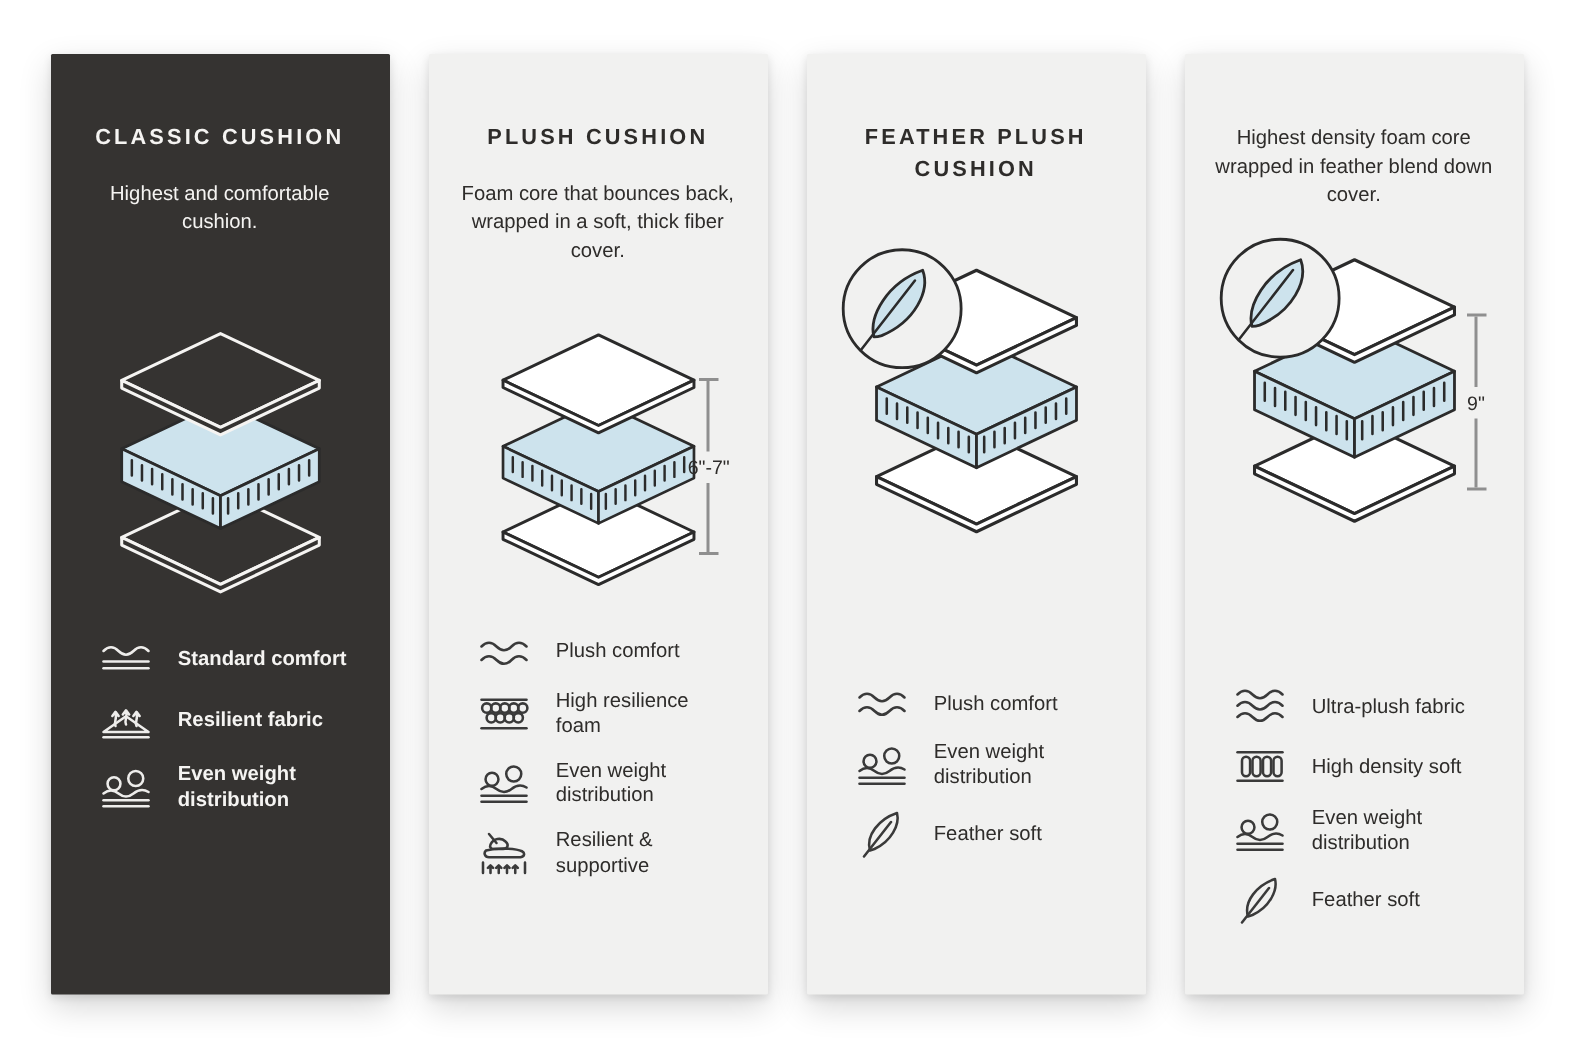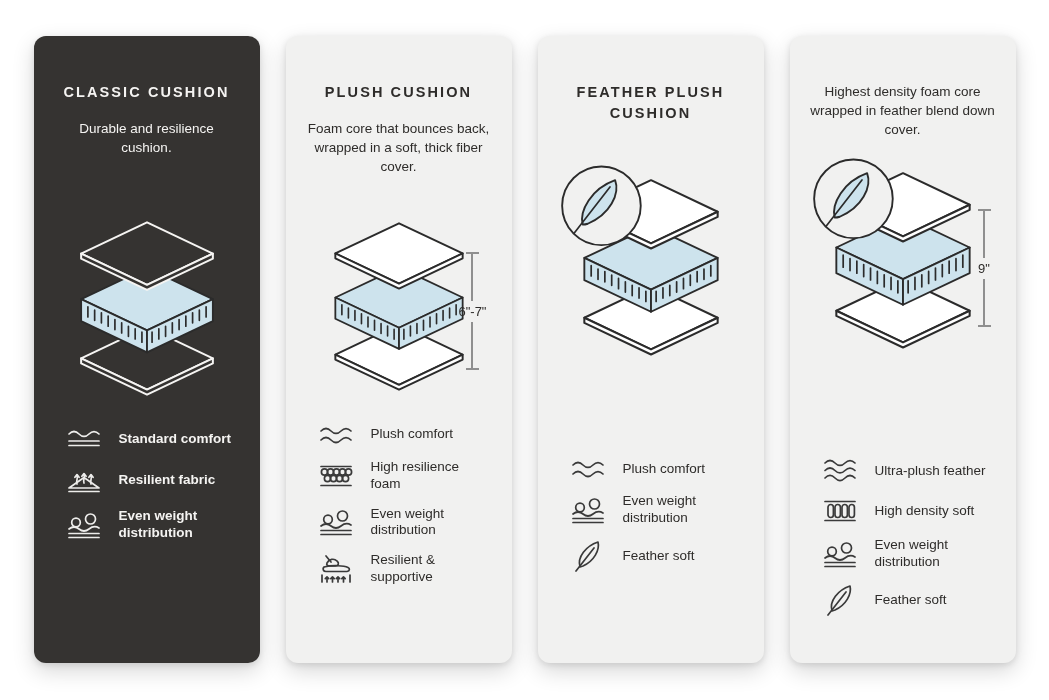--- a/index.html
+++ b/index.html
@@ -6,21 +6,21 @@
   body{
     width:1049px;height:700px;background:#ffffff;
     font-family:"Liberation Sans","DejaVu Sans",sans-serif;
     -webkit-font-smoothing:antialiased;overflow:hidden;
   }
   .board{display:flex;gap:26px;justify-content:center;padding-top:36px;}
   .card{
     width:226px;height:627px;box-sizing:border-box;
     background:#f1f1f0;color:#2e2c2a;
     display:flex;flex-direction:column;align-items:center;
-    padding:46px 19px 0 19px;border-radius:12px;
+    padding:46px 19px 0 19px;border-radius:1px;
     box-shadow:0 8px 22px rgba(0,0,0,.16),0 2px 6px rgba(0,0,0,.10);
     --line:#2b2b2b;--plate:#ffffff;--card-bg:#f1f1f0;
   }
   .card--dark{
     background:#353331;color:#f5f4f2;
     --line:#f5f4f2;--plate:#353331;--card-bg:#353331;
   }
   .title{
     margin:0 0 16px 0;font-size:14.5px;font-weight:bold;
     letter-spacing:2.1px;text-align:center;line-height:1.45;
@@ -68,21 +68,21 @@
   .ficon svg .fillleaf{fill:var(--card-bg);}
   .flabel{font-size:13.5px;line-height:1.25;max-width:128px;}
 </style>
 </head>
 <body>
 
 <div class="board">
 
   <section class="card card--dark card--classic">
     <h2 class="title">CLASSIC CUSHION</h2>
-    <p class="desc">Durable and resilience cushion.</p>
+    <p class="desc">Highest and comfortable cushion.</p>
     <div class="illus">
       <svg class="cushion" viewBox="0 0 220 212" width="186" height="179">
         <g>
           <polygon class="plate" points="110,128 188,165 110,202 32,165"></polygon>
           <path class="plate" d="M32,165 L110,202 L188,165 L188,171 L110,208 L32,171 Z"></path>
         </g>
         <g>
           <polygon class="foam" points="110,58 188,95 110,132 32,95"></polygon>
           <polygon class="foam" points="32,95 110,132 110,158 32,121"></polygon>
           <polygon class="foam" points="110,132 188,95 188,121 110,158"></polygon>
@@ -308,21 +308,21 @@
     </div>
     <ul class="features">
       <li class="feature">
         <span class="ficon">
           <svg viewBox="0 0 36 28" width="36" height="28">
             <path d="M3,6 Q8,1 13,6 T23,6 T33,6"></path>
             <path d="M3,13.5 Q8,8.5 13,13.5 T23,13.5 T33,13.5"></path>
             <path d="M3,21 Q8,16 13,21 T23,21 T33,21"></path>
           </svg>
         </span>
-        <span class="flabel">Ultra-plush feather</span>
+        <span class="flabel">Ultra-plush fabric</span>
       </li>
       <li class="feature">
         <span class="ficon">
           <svg viewBox="0 0 36 26" width="36" height="26">
             <line x1="3" y1="3.5" x2="33" y2="3.5"></line>
             <line x1="3" y1="22.5" x2="33" y2="22.5"></line>
             <rect x="6" y="6.5" width="5.4" height="13" rx="2.7"></rect>
             <rect x="13" y="6.5" width="5.4" height="13" rx="2.7"></rect>
             <rect x="20" y="6.5" width="5.4" height="13" rx="2.7"></rect>
             <rect x="27" y="6.5" width="5.4" height="13" rx="2.7"></rect>

